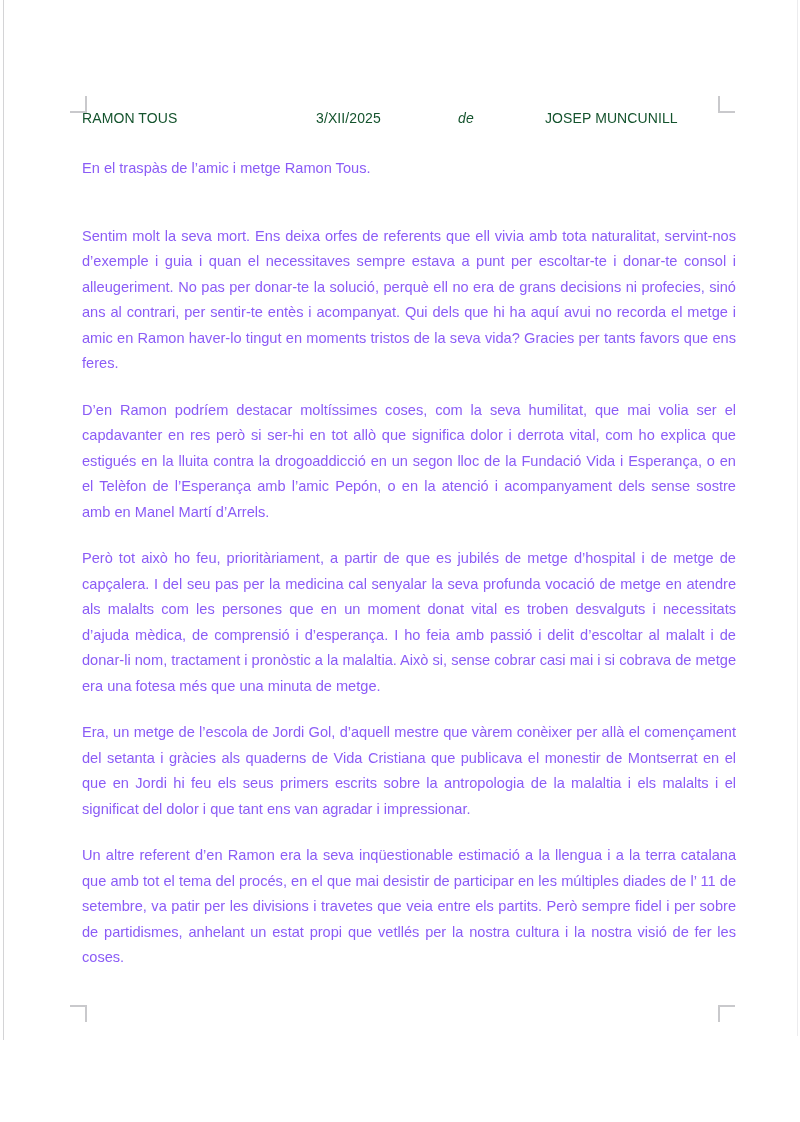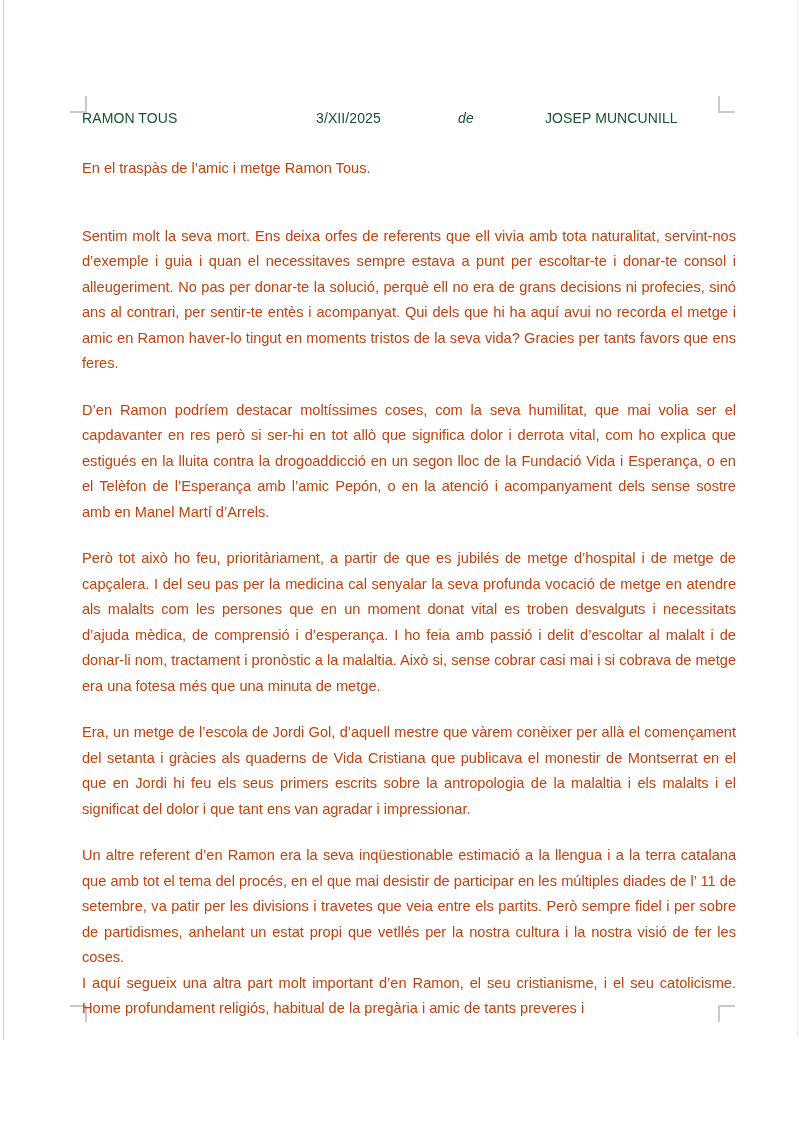--- a/index.html
+++ b/index.html
@@ -91,21 +91,21 @@
     white-space: nowrap;
     text-align: right;
   }
   .doc-header span { position: absolute; top: 0; }
   .hdr-name   { left: 0px; }
   .hdr-date   { left: 190px; margin-left: 44px; }
   .hdr-de     { left: 376px; font-style: italic; }
   .hdr-author { left: 426px; margin-left: 37px; }
 
   .doc-para {
-    color: #c2410c;
+    color: #8b5cf6;
     font-size: 14.6px;
     line-height: 25.5px;
     text-align: justify;
     text-justify: inter-word;
     margin: 0;
     hyphens: none;
   }
   .doc-para.no-justify { text-align: left; }
   .gap-md  { height: 21px; }
   .gap-title { height: 20px; }
@@ -146,16 +146,15 @@
 
     <div class="gap-md"></div>
     <p class="doc-para">Però tot això ho feu, prioritàriament, a partir de que es jubilés de metge d’hospital i de metge de capçalera.  I del seu pas per la medicina cal senyalar la seva profunda vocació de metge en atendre als malalts com les persones que en un moment donat vital es troben desvalguts i necessitats d’ajuda mèdica, de comprensió i d’esperança. I ho feia amb passió i delit d’escoltar al malalt i de donar-li nom, tractament i pronòstic a la malaltia. Això si, sense cobrar casi mai i si cobrava de metge era una fotesa més que una minuta de metge.</p>
 
     <div class="gap-md"></div>
     <p class="doc-para">Era, un metge de l’escola de Jordi Gol, d’aquell mestre que vàrem conèixer per allà el començament del setanta i gràcies als quaderns de Vida Cristiana que publicava el monestir de Montserrat en el que en Jordi hi feu els seus primers escrits sobre la antropologia de la malaltia i els malalts i el significat del dolor i que tant ens van agradar i impressionar.</p>
 
     <div class="gap-md"></div>
     <p class="doc-para">Un altre referent d’en Ramon era la seva inqüestionable estimació a la llengua i a la terra catalana que amb tot el tema del procés, en el que mai desistir de participar en les múltiples diades de l’ 11 de setembre, va patir per les divisions i travetes que veia entre els partits. Però sempre fidel i per sobre de partidismes, anhelant un estat propi que vetllés per la nostra cultura i la nostra visió de fer les coses.</p>
 
-    <p class="doc-para">I aquí segueix una altra part molt important d’en Ramon, el seu cristianisme, i el seu catolicisme. Home profundament religiós, habitual de la pregària i amic de tants preveres i</p>
 
   </div>
 </div>
 
 </body></html>

